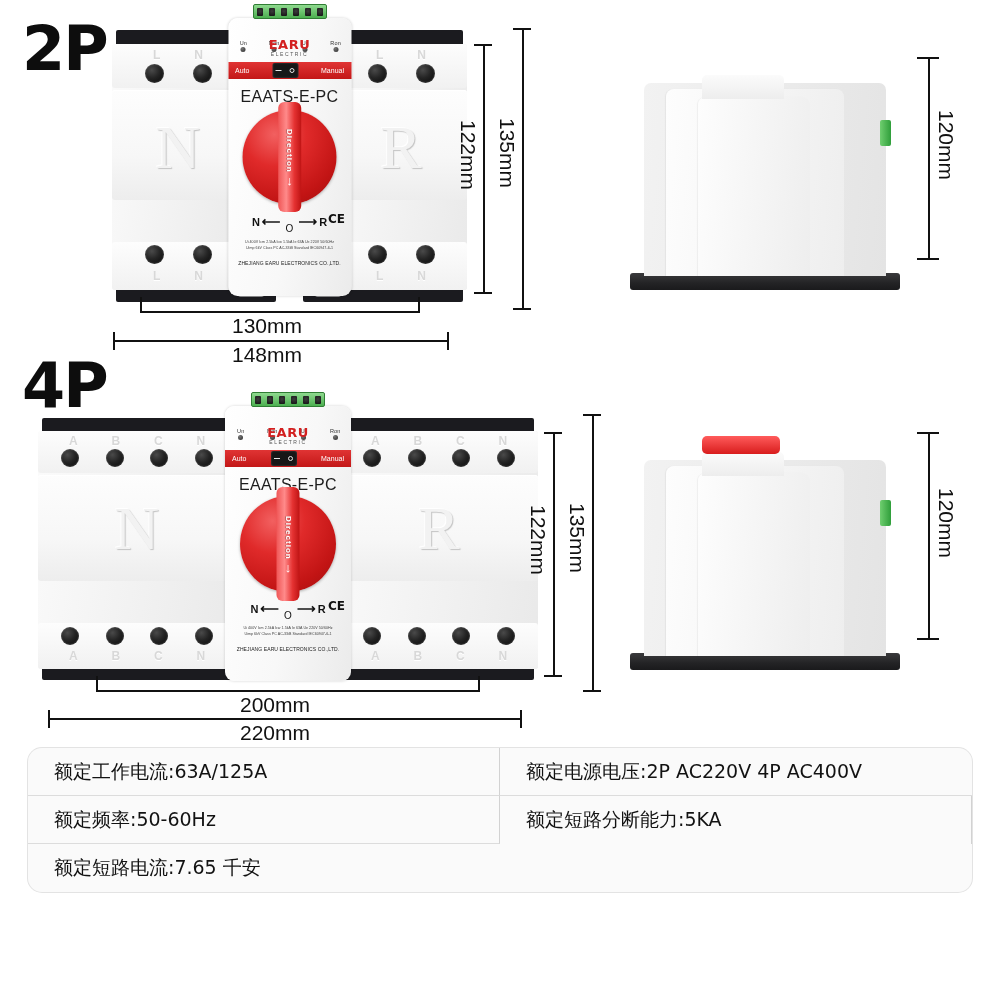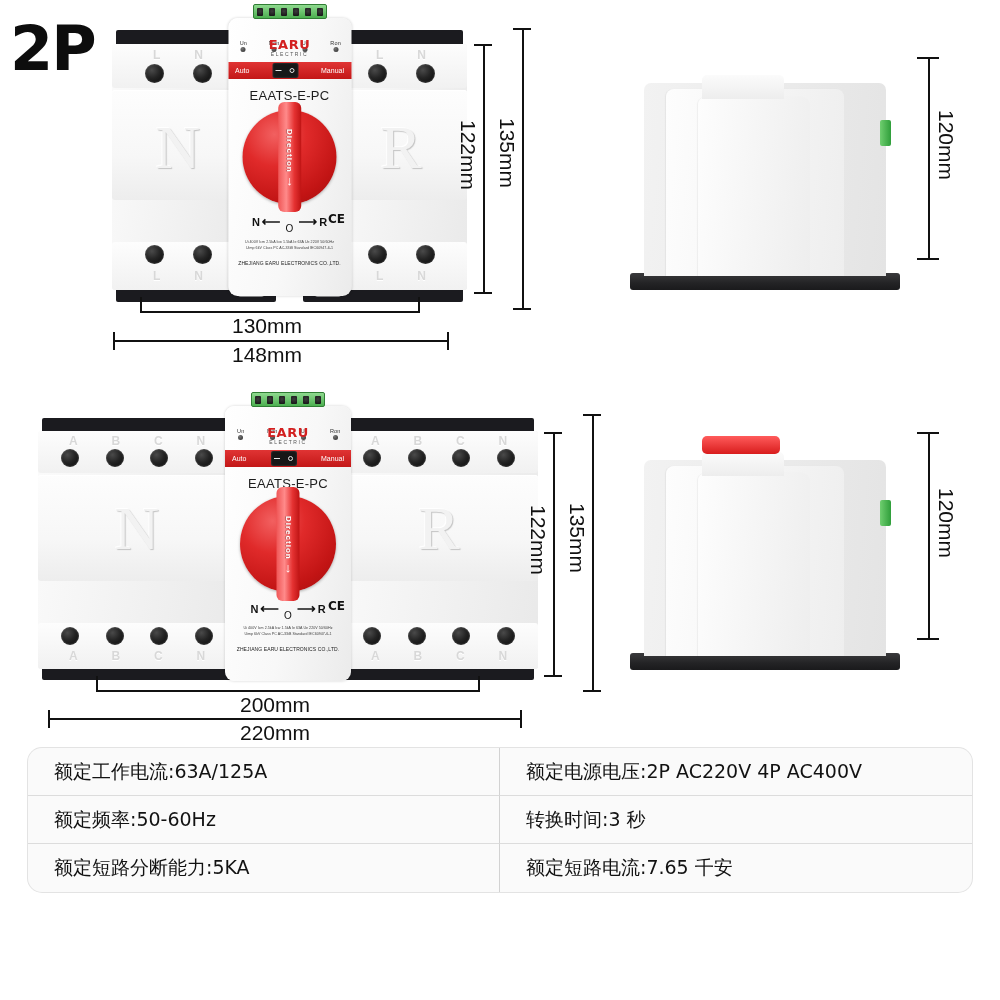--- a/index.html
+++ b/index.html
@@ -117,21 +117,21 @@
   .rocker {
     width: 26px; height: 15px; background: #171717; border-radius: 2px;
     display: flex; align-items: center; justify-content: space-around;
     box-shadow: inset 0 0 2px rgba(255,255,255,.25);
     flex: none;
   }
   .rocker u { width: 6px; height: 1.5px; background: #e8e8e8; display:block; }
   .rocker o { width: 5px; height: 5px; border: 1.4px solid #e8e8e8; border-radius: 50%; display:block; }
   .model {
     position: absolute; width: 100%; text-align: center;
-    font-size: 13px; color: #1d1d1d; letter-spacing: .3px;
+    font-size: 16px; color: #1d1d1d; letter-spacing: .3px;
   }
   .knob {
     position: absolute; border-radius: 50%;
     background: radial-gradient(circle at 34% 26%, #f26060 0%, #e02a2a 34%, #c21414 72%, #9d0f0f 100%);
     box-shadow: 0 1px 3px rgba(0,0,0,.3);
   }
   .knob .handle {
     position: absolute; left: 50%; transform: translateX(-50%);
     width: 24%; top: -9%; height: 118%;
     background: linear-gradient(90deg,#ef5656,#ff8a8a 35%,#e53232 70%,#bf1414);
@@ -227,21 +227,21 @@
     font-family: "DejaVu Sans", sans-serif;
   }
   .cell.left { border-right: 1px solid #d2d2d2; }
   .param-body > div:nth-last-child(-n+2) { border-bottom: none; }
 </style>
 </head>
 <body>
 
 <div class="stage">
 
-  <div class="pole-label" style="left:10px; top:18px;">2P</div>
+  <div class="pole-label" style="left:22px; top:18px;">2P</div>
 
   <div class="device" style="left:112px; top:30px; width:355px; height:272px;">
 
     <div class="din-bar top" style="left:4px; top:0; width:160px; height:18px;">
       <div class="din-slot" style="right:10px; width:26px;"></div>
     </div>
     <div class="din-bar top" style="right:4px; top:0; width:160px; height:18px;">
       <div class="din-slot" style="left:10px; width:26px;"></div>
     </div>
     <div class="din-bar" style="left:4px; bottom:0; width:160px; height:20px;">
@@ -411,20 +411,21 @@
     <div class="pf-green" style="right:9px; top:75px; width:11px; height:26px;"></div>
   </div>
 
   <div class="dim-v" style="left:928px; top:57px; height:203px;">
     <div class="line"></div>
     <div class="cap" style="top:0; left:-11px; width:22px;"></div>
     <div class="cap" style="bottom:0; left:-11px; width:22px;"></div>
   </div>
   <div class="dim-txt vert" style="left:934px; top:110px;">120mm</div>
 
+  <div class="pole-label" style="left:22px; top:355px;">4P</div>
 
   <div class="device" style="left:38px; top:418px; width:500px; height:262px;">
 
     <div class="din-bar top" style="left:4px; top:0; width:230px; height:17px;">
       <div class="din-slot" style="right:12px; width:26px;"></div>
     </div>
     <div class="din-bar top" style="right:4px; top:0; width:230px; height:17px;">
       <div class="din-slot" style="left:12px; width:26px;"></div>
     </div>
     <div class="din-bar" style="left:4px; bottom:0; width:230px; height:19px;">
@@ -620,20 +621,19 @@
 
   <div class="param-panel" style="left:28px; top:748px; width:944px;">
 
 
     <div class="param-body">
       <div class="cell left row-a">额定工作电流:63A/125A</div>
       <div class="cell row-a">额定电源电压:2P AC220V 4P AC400V</div>
 
       <div class="cell left row-b">额定频率:50-60Hz</div>
 
-      <div class="cell row-a">转换时间:3 秒</div>
 
       <div class="cell left row-b">额定短路分断能力:5KA</div>
       <div class="cell row-b">额定短路电流:7.65 千安</div>
     </div>
   </div>
 
 </div>
 
 </body></html>

